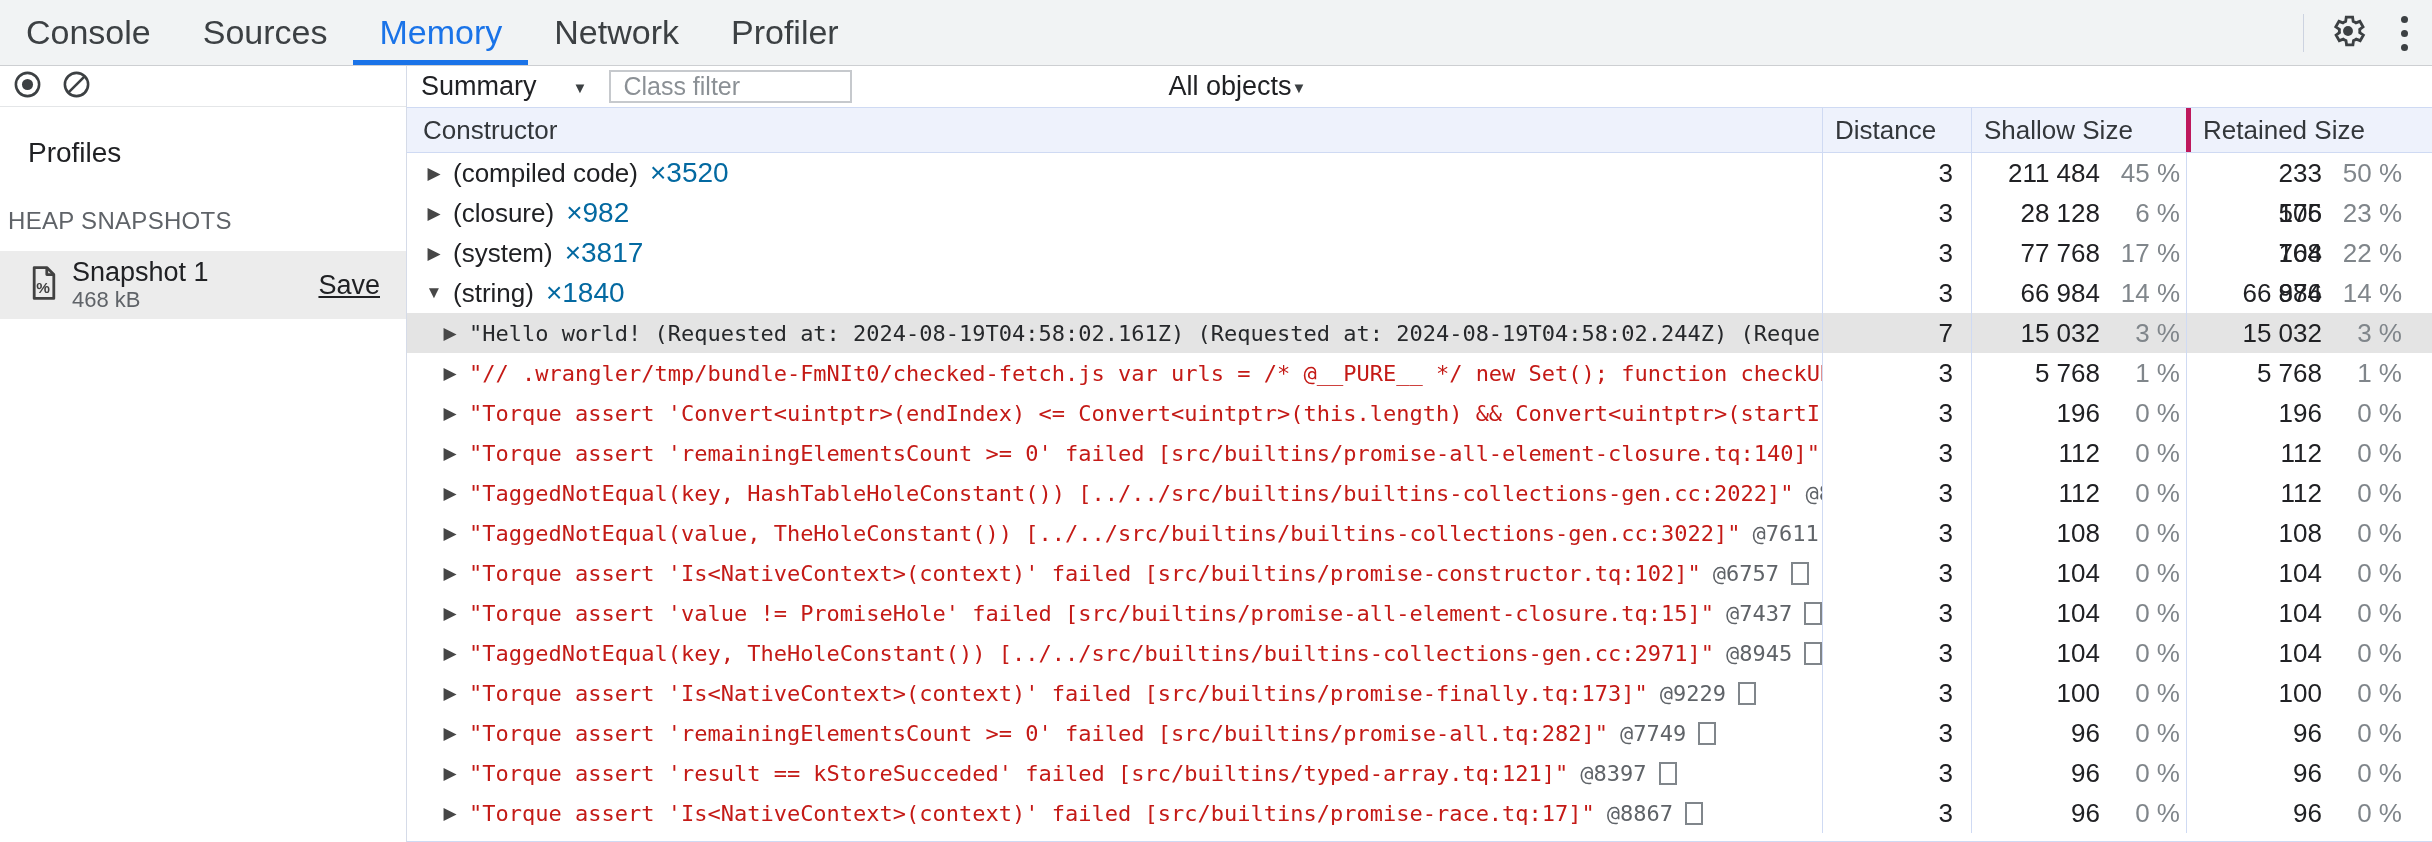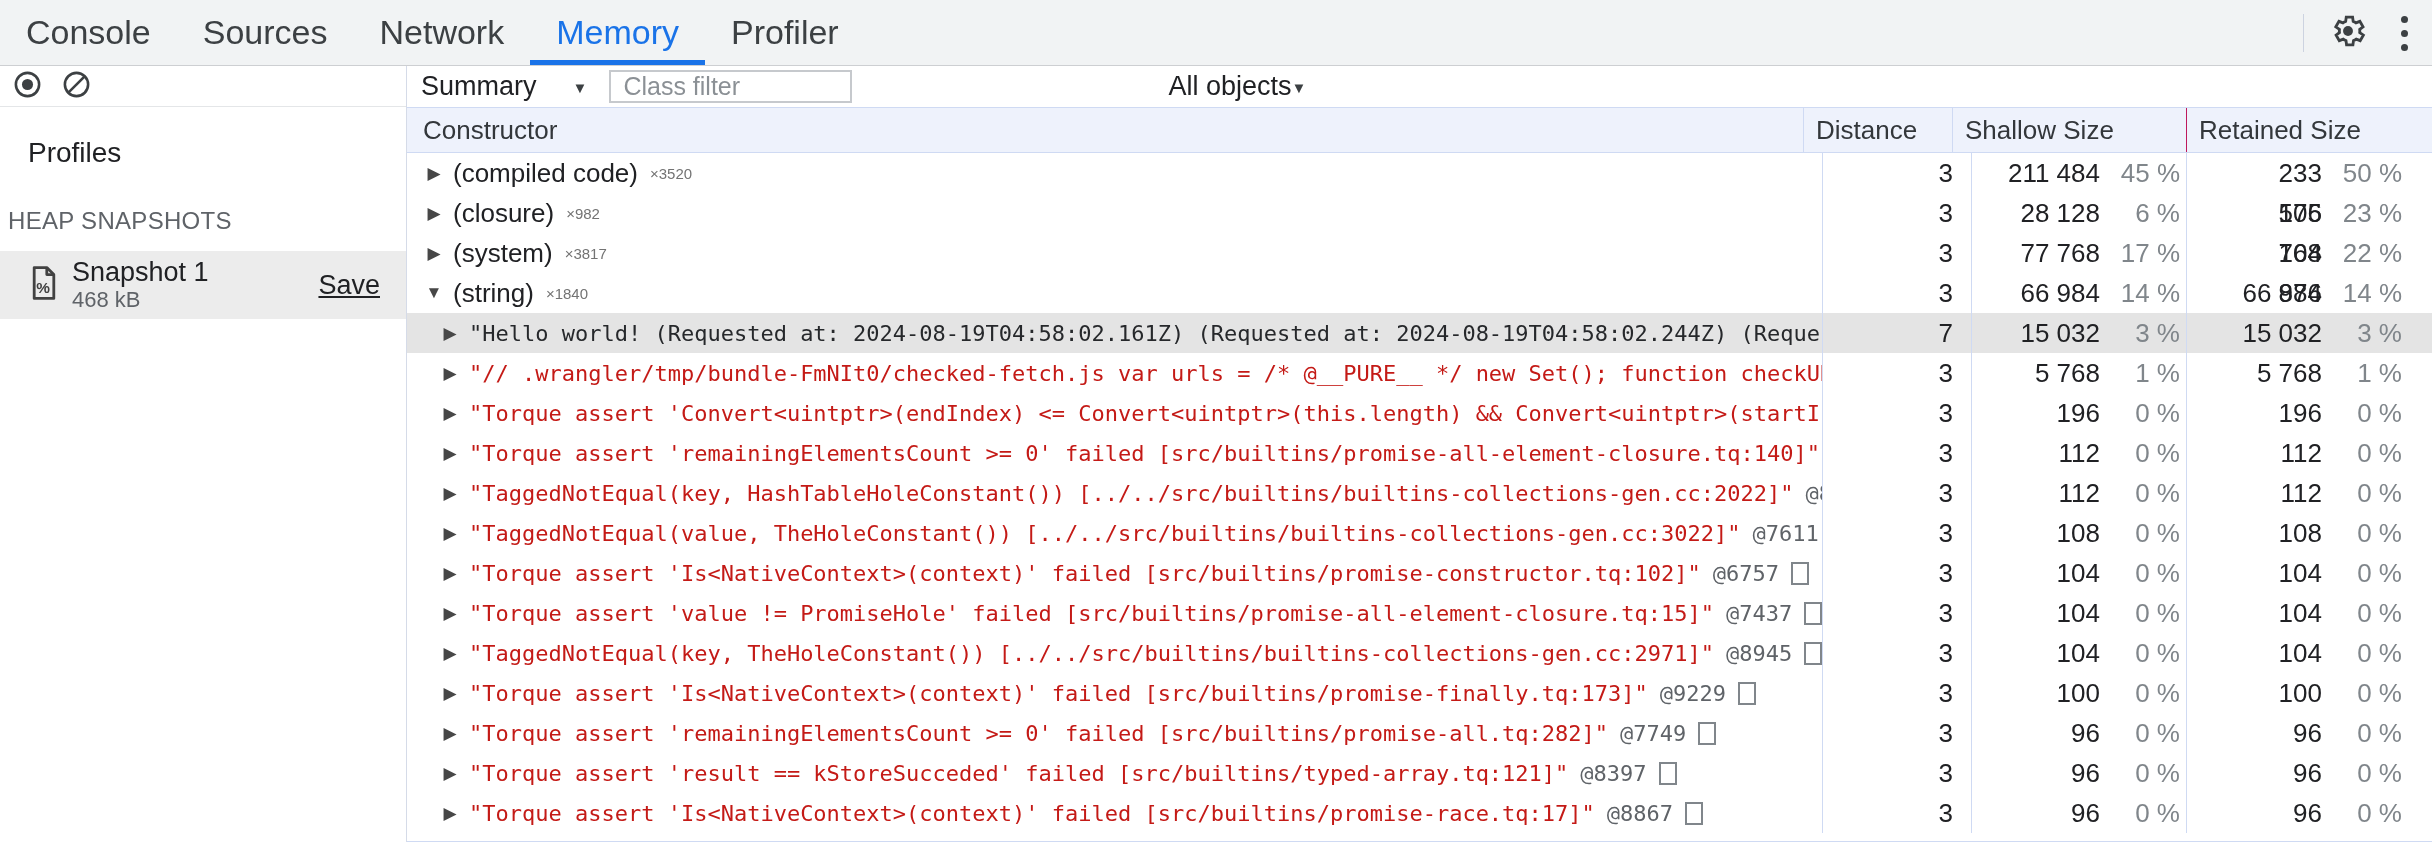--- a/index.html
+++ b/index.html
@@ -39,51 +39,51 @@
   .objects-select { margin-left:22px; width:432px; display:flex; align-items:center; justify-content:flex-end; font-size:27px; color:#202124; }
   .objects-select .dd-arrow { margin-left:0; }
 
   
   .grid { flex:1; display:flex; flex-direction:column; min-height:0; border-bottom:1px solid #cfdaf3; }
   .grid-header { height:46px; flex:none; background:#eef2fc; border-top:1px solid #cfdaf3; border-bottom:1px solid #cfdaf3; display:flex; font-size:26px; color:#33373b; }
   .grid-header .hc { line-height:44px; }
   .hc-constructor { flex:1; padding-left:16px; min-width:0; }
   .col-distance { width:149px; flex:none; border-left:1px solid #cfdaf3; }
   .col-shallow { width:215px; flex:none; border-left:1px solid #cfdaf3; }
-  .col-retained { width:246px; flex:none; border-left:1px solid #be185d;margin-left:19px; }
+  .col-retained { width:246px; flex:none; border-left:5px solid #be185d; }
   .grid-header .col-distance, .grid-header .col-shallow, .grid-header .col-retained { padding-left:12px; }
 
   .grid-body { flex:1; overflow:hidden; }
   .grid-row { height:40px; display:flex; font-size:26px; }
   .grid-row.selected { background:#e4e4e4; }
   .cell-constructor { flex:1; min-width:0; display:flex; align-items:center; white-space:nowrap; overflow:hidden; }
   .tri { flex:none; width:26px; text-align:center; font-size:17px; color:#474747; margin-left:14px; }
   .row-string .tri { margin-left:30px; }
   .row-group .name { color:#202124; margin-left:6px; }
-  .row-group .count { color:#737373; font-size:15px; margin-left:12px; }
+  .row-group .count { color:#0369a1; font-size:28px; margin-left:12px; }
   .row-string .name { font-family:"DejaVu Sans Mono","Liberation Mono",monospace; font-size:22px; color:#c41a16; margin-left:6px; }
   .row-string.selected .name { color:#26282b; }
   .row-string .suffix { font-family:"DejaVu Sans Mono","Liberation Mono",monospace; font-size:22px; color:#5f6368; margin-left:12px; flex:none; }
   .box-icon { flex:none; width:18px; height:23px; border:2px solid #80868b; margin-left:12px; }
   .cell-distance { width:149px; flex:none; border-left:1px solid #cfdaf3; text-align:right; padding-right:18px; line-height:40px; color:#202124; }
   .cell-size { width:215px; flex:none; border-left:1px solid #cfdaf3; display:flex; line-height:40px; padding-right:6px; }
   .cell-size.retained { width:246px; padding-right:30px;padding-left:44px; }
   .cell-size .size { flex:1; text-align:right; color:#202124; }
   .cell-size .pct { width:80px; flex:none; text-align:right; color:#80868b; }
 </style>
 </head>
 <body>
 
 <div class="app">
 
   <div class="tabbar">
     <div class="tab">Console</div>
     <div class="tab">Sources</div>
+    <div class="tab active">Memory</div>
     <div class="tab">Network</div>
-    <div class="tab active">Memory</div>
     <div class="tab">Profiler</div>
     <div class="tabbar-right">
       <div class="tabbar-divider"></div>
       <div class="icon-btn">
         <span>
           <svg width="38" height="38" viewBox="0 0 24 24" fill="none" stroke="#3c4043" stroke-width="1.8">
             <circle cx="12" cy="12" r="3.1" fill="#3c4043" stroke="none"></circle>
             <path d="M19.4 13c.04-.32.06-.66.06-1s-.02-.68-.06-1l2.1-1.65-2-3.46-2.5 1a7.3 7.3 0 0 0-1.73-1l-.37-2.65h-4l-.37 2.65c-.63.26-1.2.6-1.73 1l-2.5-1-2 3.46L6.6 11c-.04.32-.06.66-.06 1s.02.68.06 1l-2.1 1.65 2 3.46 2.5-1c.53.4 1.1.74 1.73 1l.37 2.65h4l.37-2.65c.63-.26 1.2-.6 1.73-1l2.5 1 2-3.46z"></path>
           </svg>
         </span>

